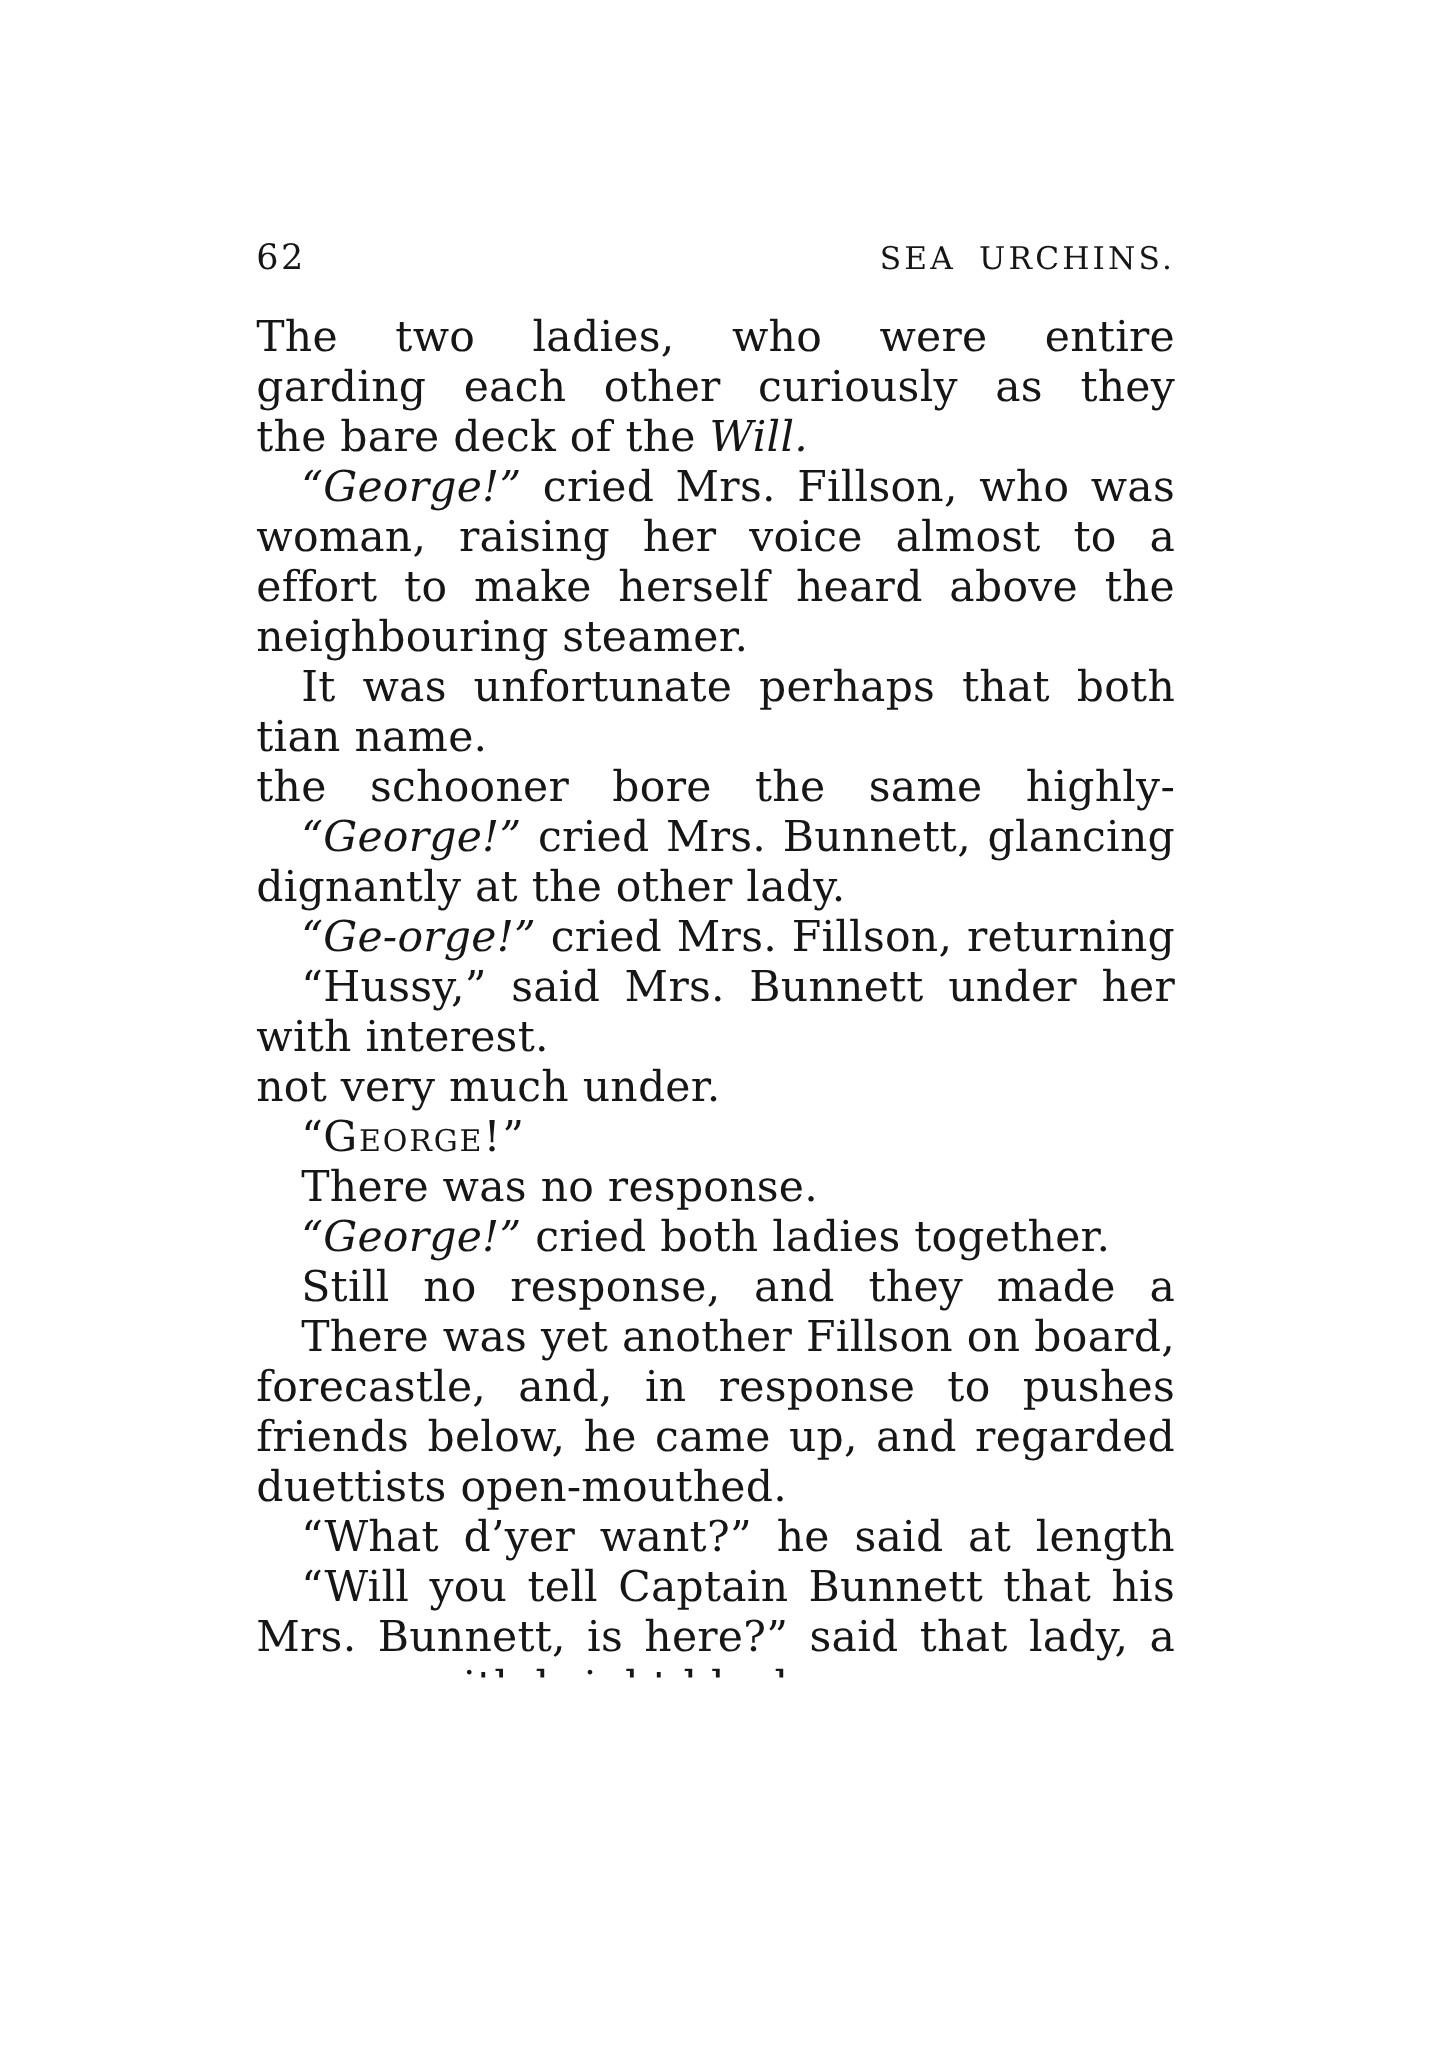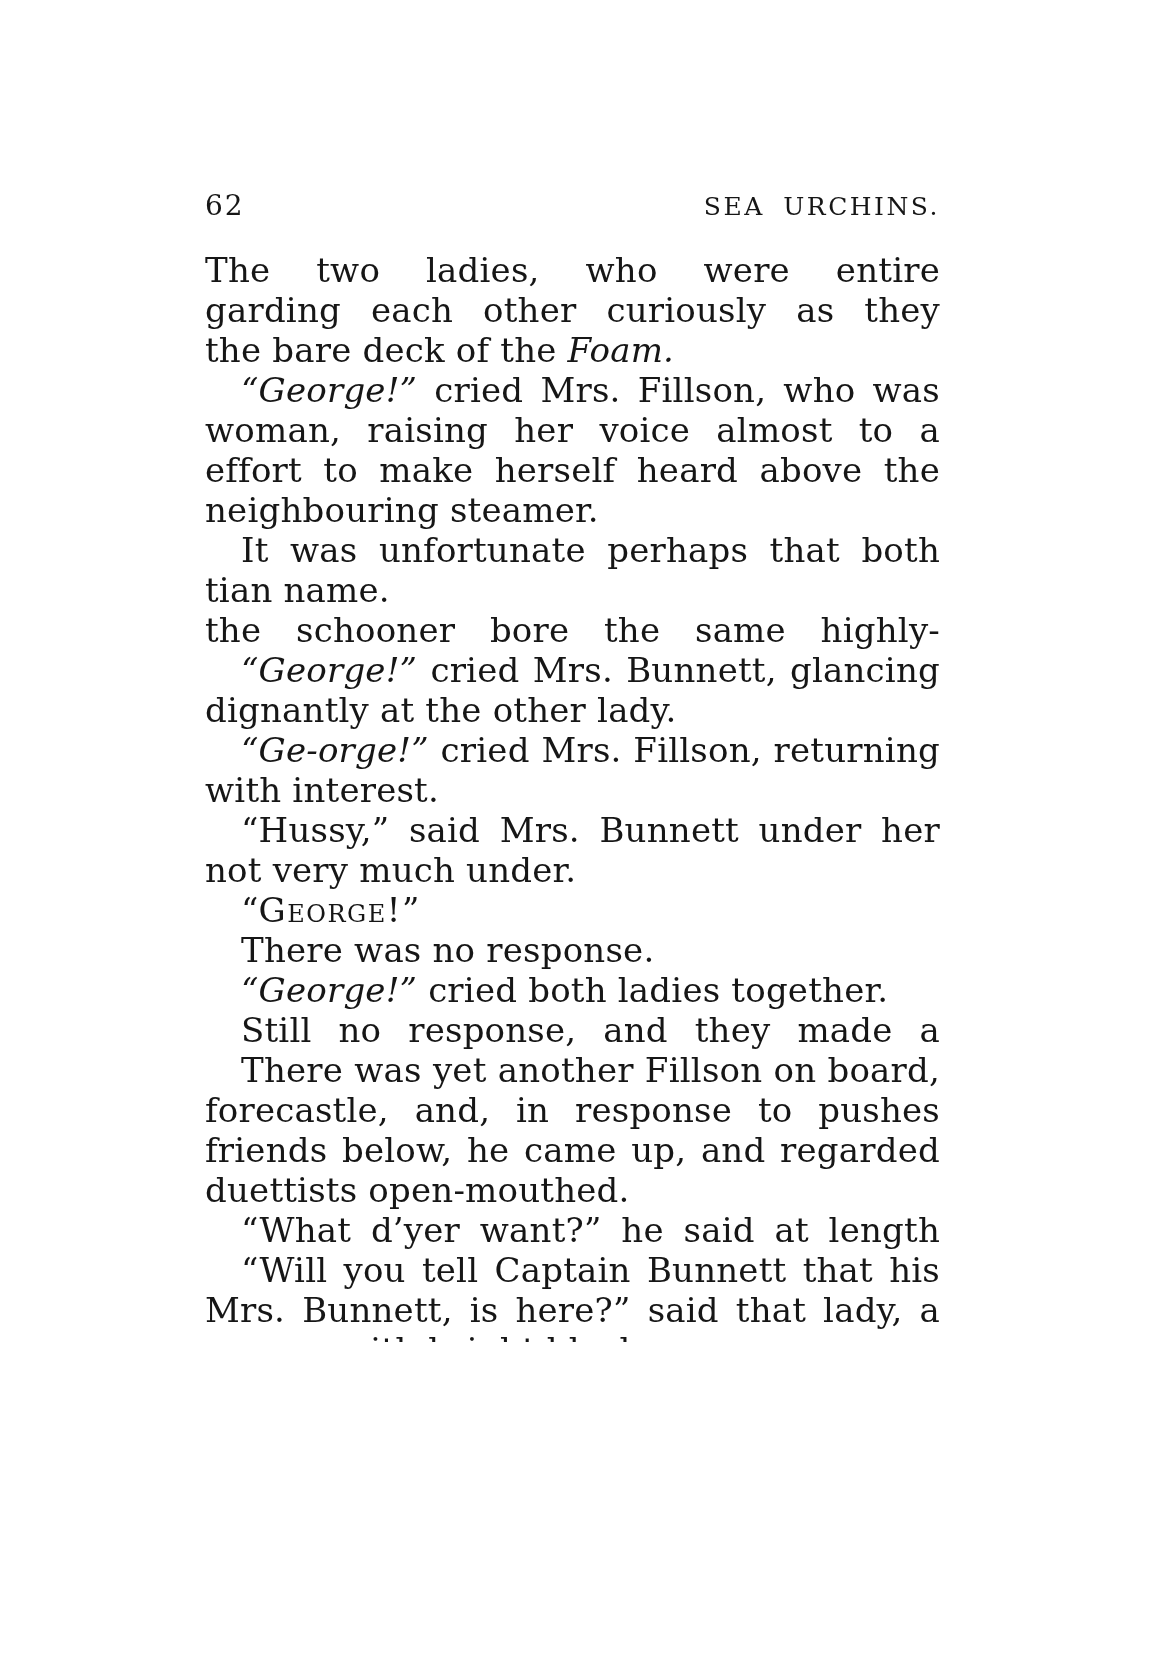--- a/index.html
+++ b/index.html
@@ -53,33 +53,33 @@
 <body>
 
 <div class="page">
   <div class="page-header">
     <span class="page-number">62</span>
     <span class="running-title">SEA URCHINS.</span>
   </div>
   <div class="page-body">
       <div class="line"><span>The two ladies, who were entire strangers, stood re-</span></div>
       <div class="line"><span>garding each other curiously as they looked down at</span></div>
-      <div class="line last"><span>the bare deck of the </span><span class="it">Foam.</span></div>
+      <div class="line last"><span>the bare deck of the </span><span class="it">Will.</span></div>
       <div class="line indent"><span class="it">“George!”</span><span> cried Mrs. Fillson, who was a fine</span></div>
       <div class="line"><span>woman, raising her voice almost to a scream in the</span></div>
       <div class="line"><span>effort to make herself heard above the winch of a</span></div>
       <div class="line last"><span>neighbouring steamer.</span></div>
       <div class="line indent"><span>It was unfortunate perhaps that both officers of</span></div>
       <div class="line last"><span>tian name.</span></div>
       <div class="line"><span>the schooner bore the same highly-respectable Chris-</span></div>
       <div class="line indent"><span class="it">“George!”</span><span> cried Mrs. Bunnett, glancing in-</span></div>
       <div class="line last"><span>dignantly at the other lady.</span></div>
       <div class="line indent"><span class="it">“Ge-orge!”</span><span> cried Mrs. Fillson, returning her looks</span></div>
+      <div class="line indent"><span>“Hussy,” said Mrs. Bunnett under her breath, but</span></div>
       <div class="line last"><span>with interest.</span></div>
-      <div class="line indent"><span>“Hussy,” said Mrs. Bunnett under her breath, but</span></div>
       <div class="line last"><span>not very much under.</span></div>
       <div class="line last indent"><span>“</span><span class="sc">George!</span><span>”</span></div>
       <div class="line last indent"><span>There was no response.</span></div>
       <div class="line last indent"><span class="it">“George!”</span><span> cried both ladies together.</span></div>
       <div class="line last indent"><span>Still no response, and they made a louder effort.</span></div>
       <div class="line indent"><span>There was yet another Fillson on board, in the</span></div>
       <div class="line"><span>forecastle, and, in response to pushes from curious</span></div>
       <div class="line"><span>friends below, he came up, and regarded the fair</span></div>
       <div class="line last"><span>duettists open-mouthed.</span></div>
       <div class="line last indent"><span>“What d’yer want?” he said at length sheepishly.</span></div>

